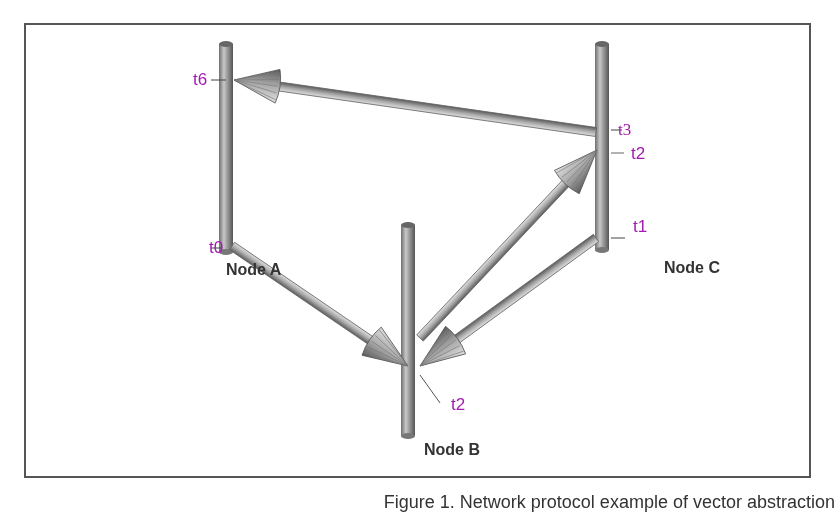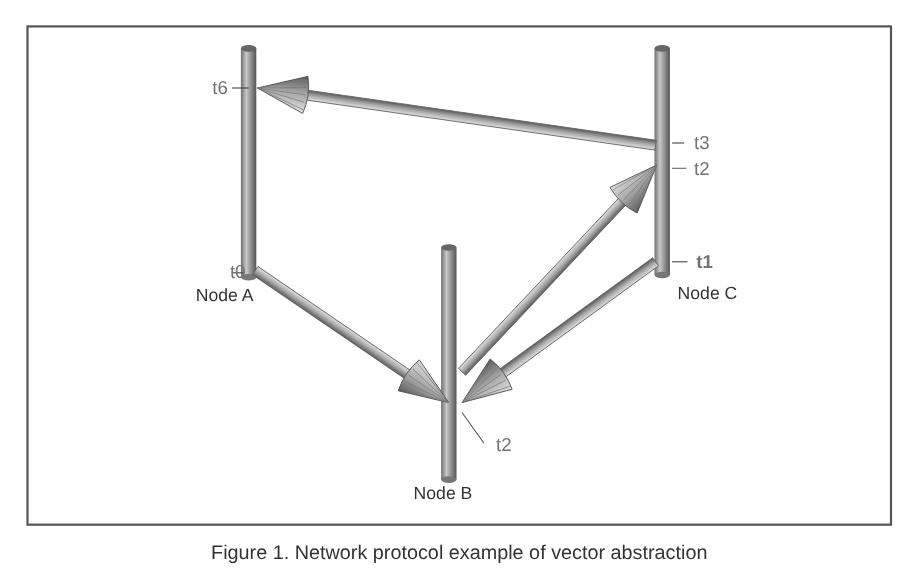--- a/index.html
+++ b/index.html
@@ -1,21 +1,21 @@
 <!DOCTYPE html>
 <html><head>
   <meta charset="utf-8">
   <style>
     html, body { margin: 0; padding: 0; background: #ffffff; }
     body { width: 835px; height: 525px; position: relative; overflow: hidden; font-family: "Liberation Sans", sans-serif; }
     #frame { position: absolute; left: 24px; top: 23px; width: 787px; height: 455px; border: 2px solid #555; box-sizing: border-box; }
     svg#diagram { position: absolute; left: 0; top: 0; }
-    .label { position: absolute; color: #737373; font-size: 17px; font-family: "Liberation Sans", sans-serif; }
-    .node-label { position: absolute; color: #333; font-size: 16px; font-weight: normal; font-family: "Liberation Sans", sans-serif; }
-    #caption { position: absolute; left: 0; width: 835px; top: 492px; text-align: center; font-size: 18px; color: #333; font-family: "Liberation Sans", sans-serif; }
+    .label { position: absolute; color: #a21caf; font-size: 17px; font-family: "Liberation Sans", sans-serif; }
+    .node-label { position: absolute; color: #333; font-size: 16px; font-weight: bold; font-family: "Liberation Sans", sans-serif; margin-left: 48px; }
+    #caption { position: absolute; left: 0; width: 835px; top: 492px; text-align: right; font-size: 18px; color: #333; font-family: "Liberation Sans", sans-serif; }
   </style>
 </head>
 <body>
 
 <div id="frame"></div>
 
 <svg id="diagram" width="835" height="525">
   <defs>
     <linearGradient id="pillarGrad" x1="0" x2="1" y1="0" y2="0">
       <stop offset="0" stop-color="#6e6e6e"></stop>
@@ -88,22 +88,22 @@
         <line x1="321.7157366042648" y1="-6.8" x2="365.7157366042648" y2="0" stroke="#777" stroke-width="0.6"></line>
         <line x1="321.7157366042648" y1="0" x2="365.7157366042648" y2="0" stroke="#777" stroke-width="0.6"></line>
         <line x1="321.7157366042648" y1="6.8" x2="365.7157366042648" y2="0" stroke="#777" stroke-width="0.6"></line>
         <line x1="321.7157366042648" y1="13.6" x2="365.7157366042648" y2="0" stroke="#777" stroke-width="0.6"></line>
       </g>
     </g>
 </svg>
 
 <span class="label" style="left:193px; top:70px;">t6</span>
 <span class="label" style="left:209px; top:238px;">t0</span>
-<span class="label" style="left:631px; top:120px;">t3</span>
+<span class="label" style="left:618px; top:120px;font-family:Liberation Serif, serif;">t3</span>
 <span class="label" style="left:631px; top:144px;">t2</span>
-<span class="label" style="left:633px; top:229px;font-weight:bold;">t1</span>
+<span class="label" style="left:633px; top:217px;">t1</span>
 <span class="label" style="left:451px; top:395px;">t2</span>
 
 <span class="node-label" style="left:178px; top:261px;">Node A</span>
 <span class="node-label" style="left:376px; top:441px;">Node B</span>
 <span class="node-label" style="left:616px; top:259px;">Node C</span>
 
 <div id="caption">Figure 1.  Network protocol example of vector abstraction</div>
 
 </body></html>

